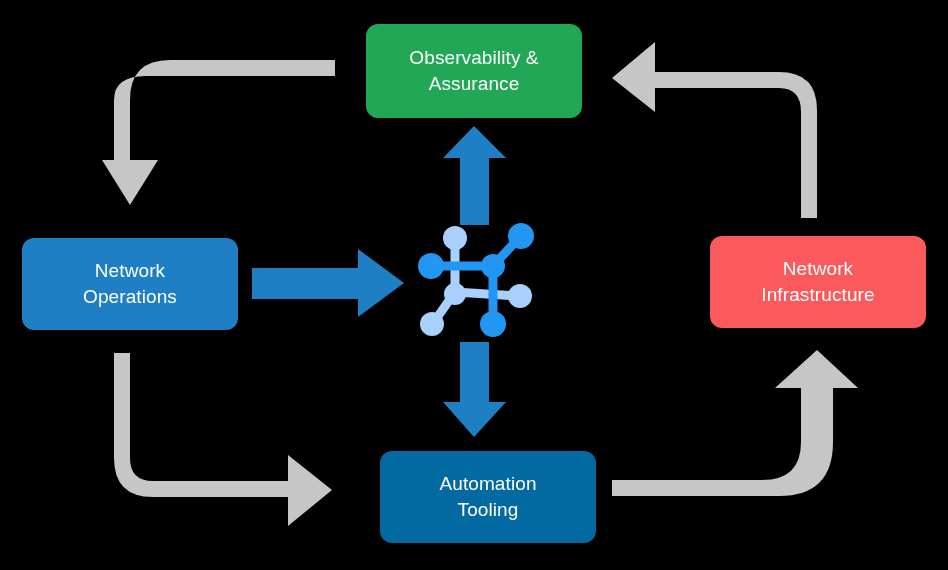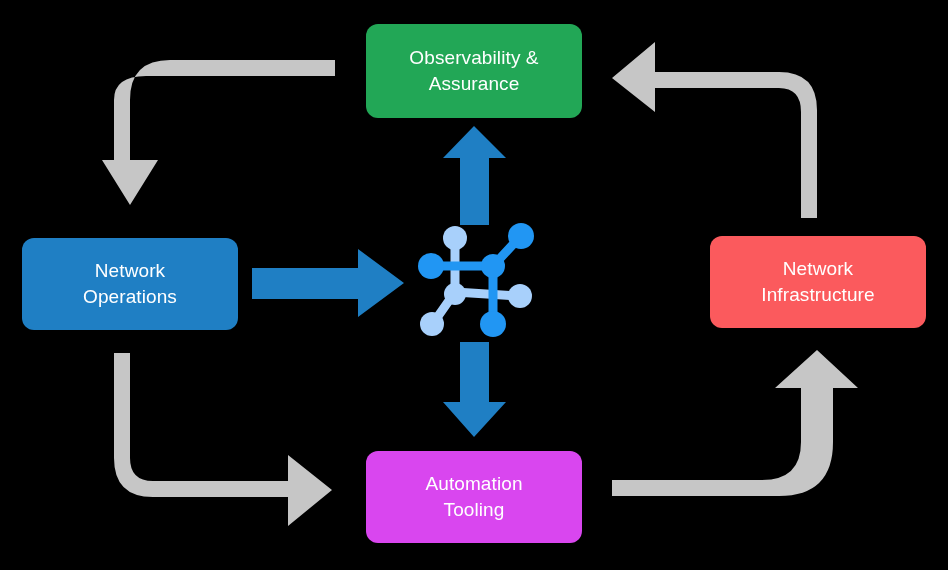--- a/index.html
+++ b/index.html
@@ -193,18 +193,18 @@
   <div class="node-box" id="box-network-operations" style="background: rgb(31, 127, 196);">
     <span class="label-text">Network
 Operations</span>
   </div>
 
   <div class="node-box" id="box-network-infrastructure" style="background: rgb(251, 90, 93);">
     <span class="label-text">Network
 Infrastructure</span>
   </div>
 
-  <div class="node-box" id="box-automation-tooling" style="background: #d946ef;">
+  <div class="node-box" id="box-automation-tooling" style="background: #0369a1; margin-left: 14px;">
     <span class="label-text">Automation
 Tooling</span>
   </div>
 
 </div>
 
 </body></html>

